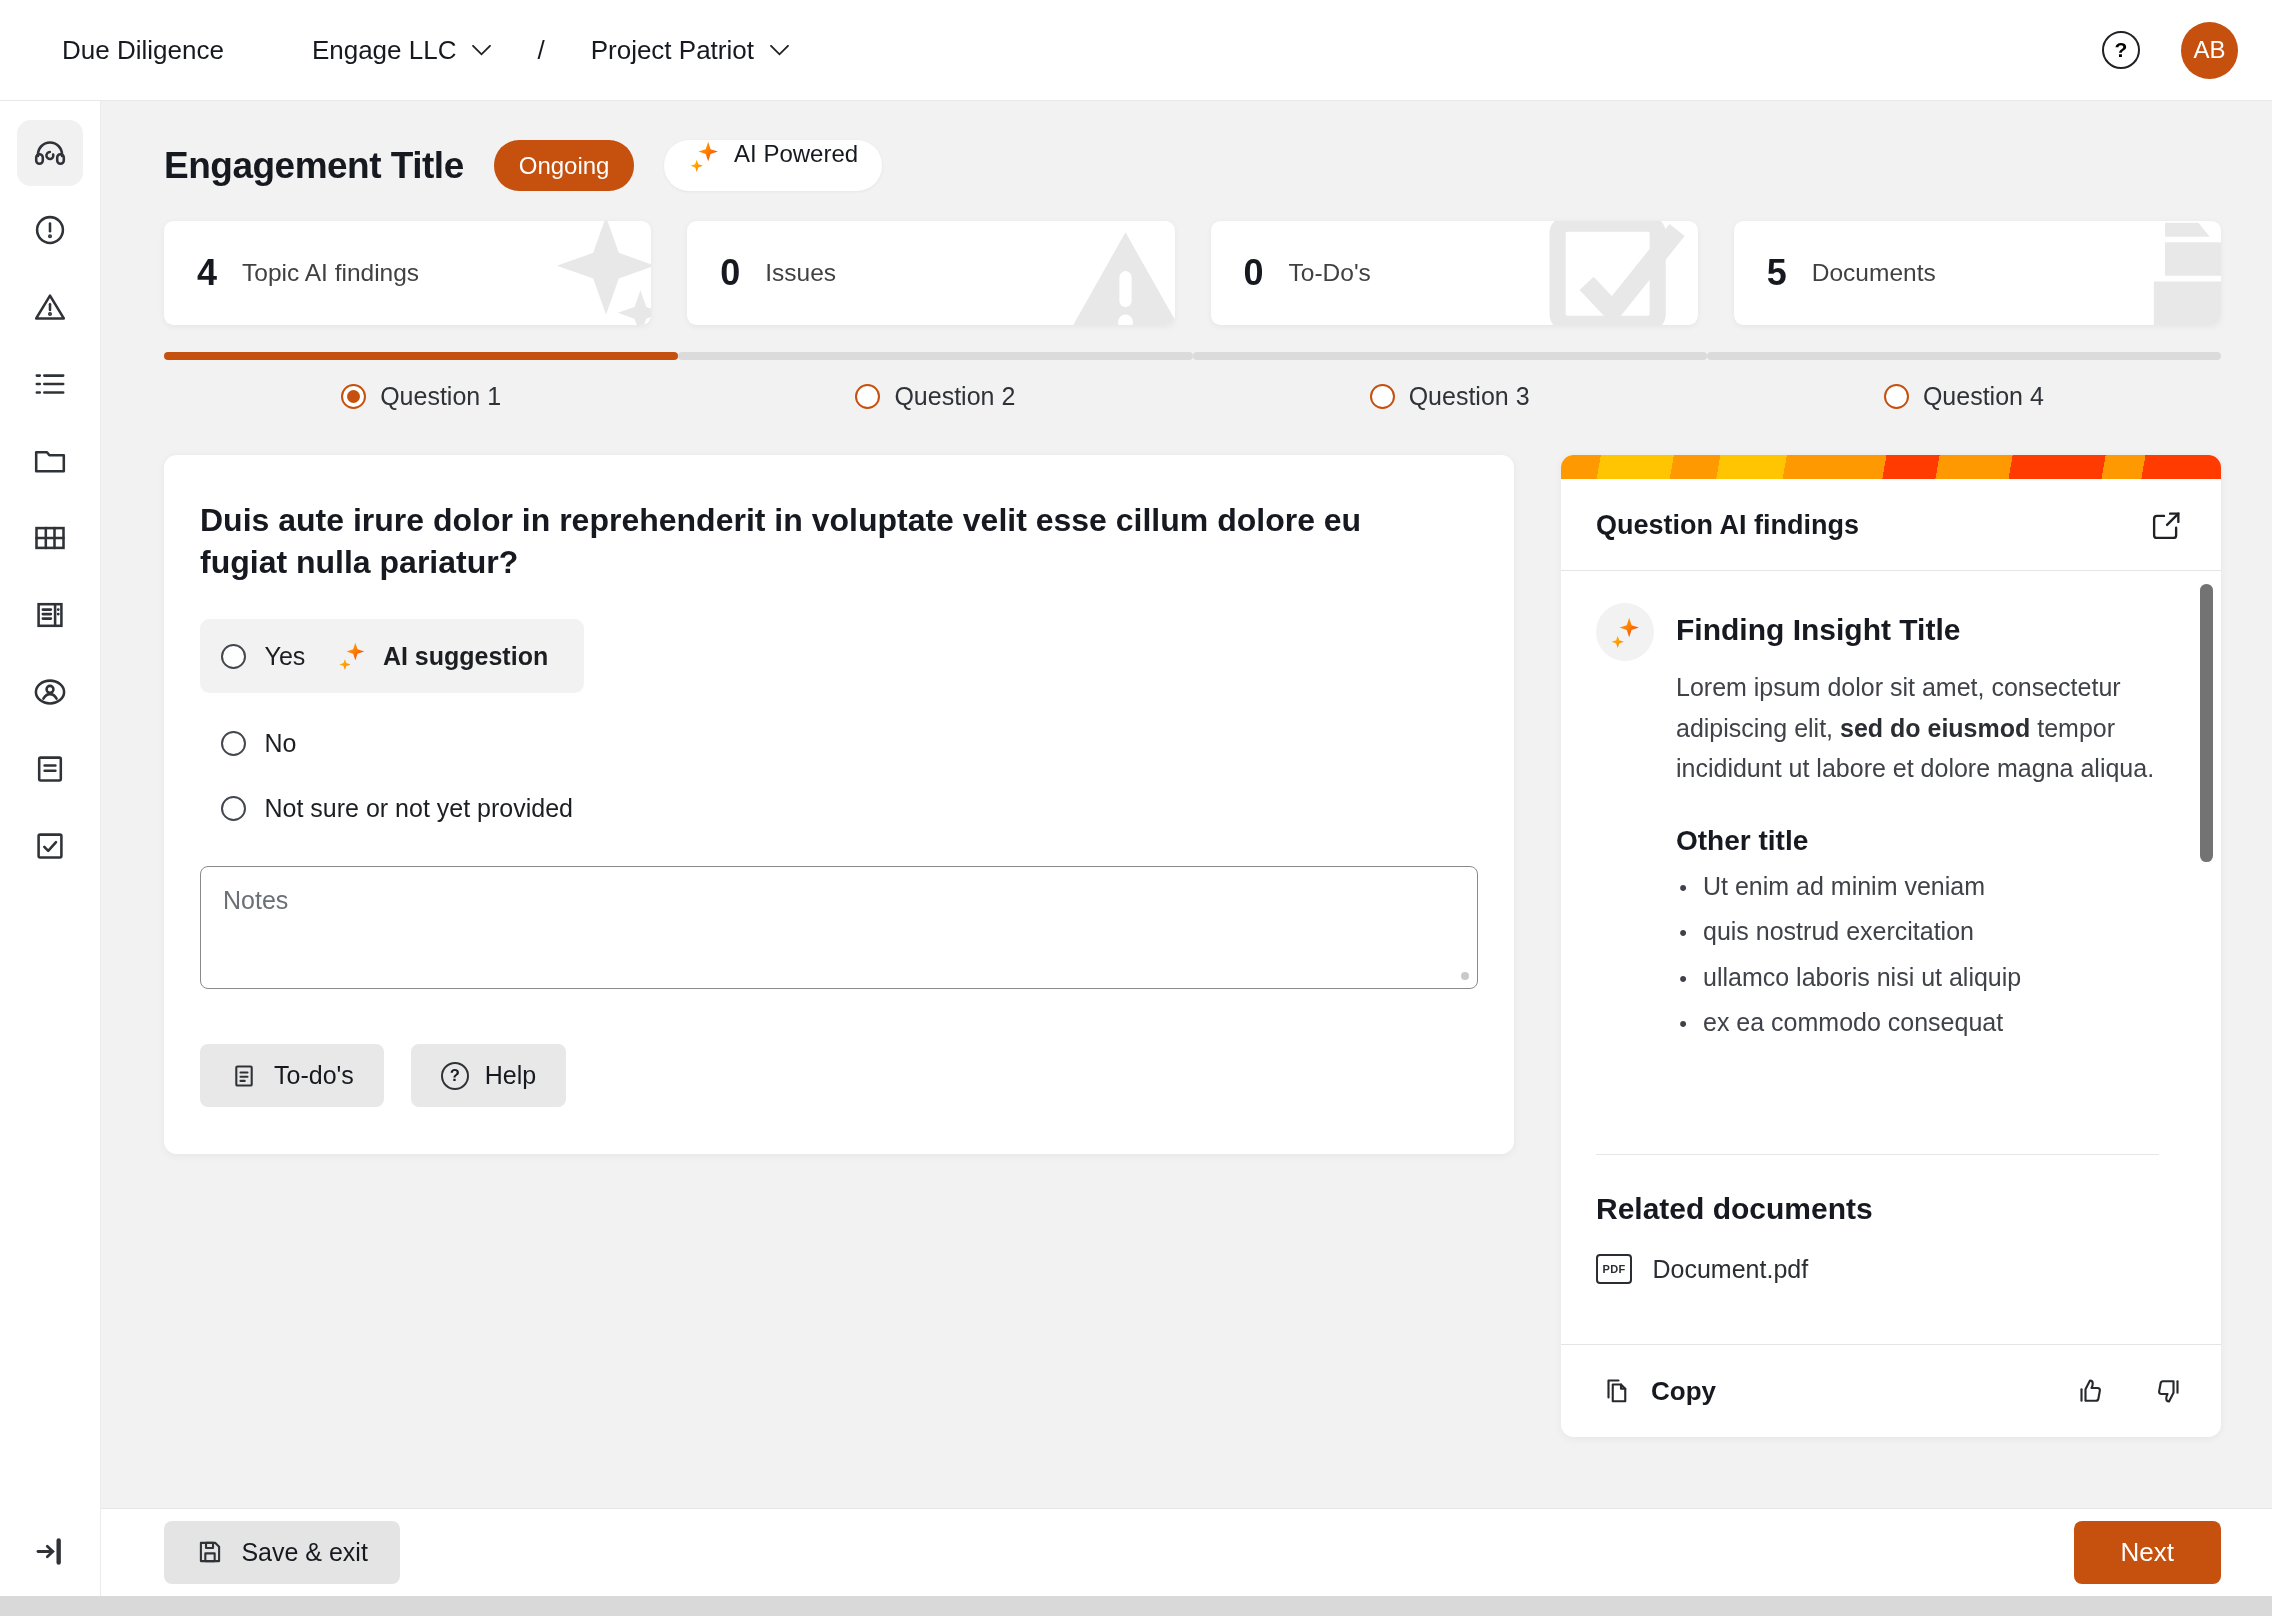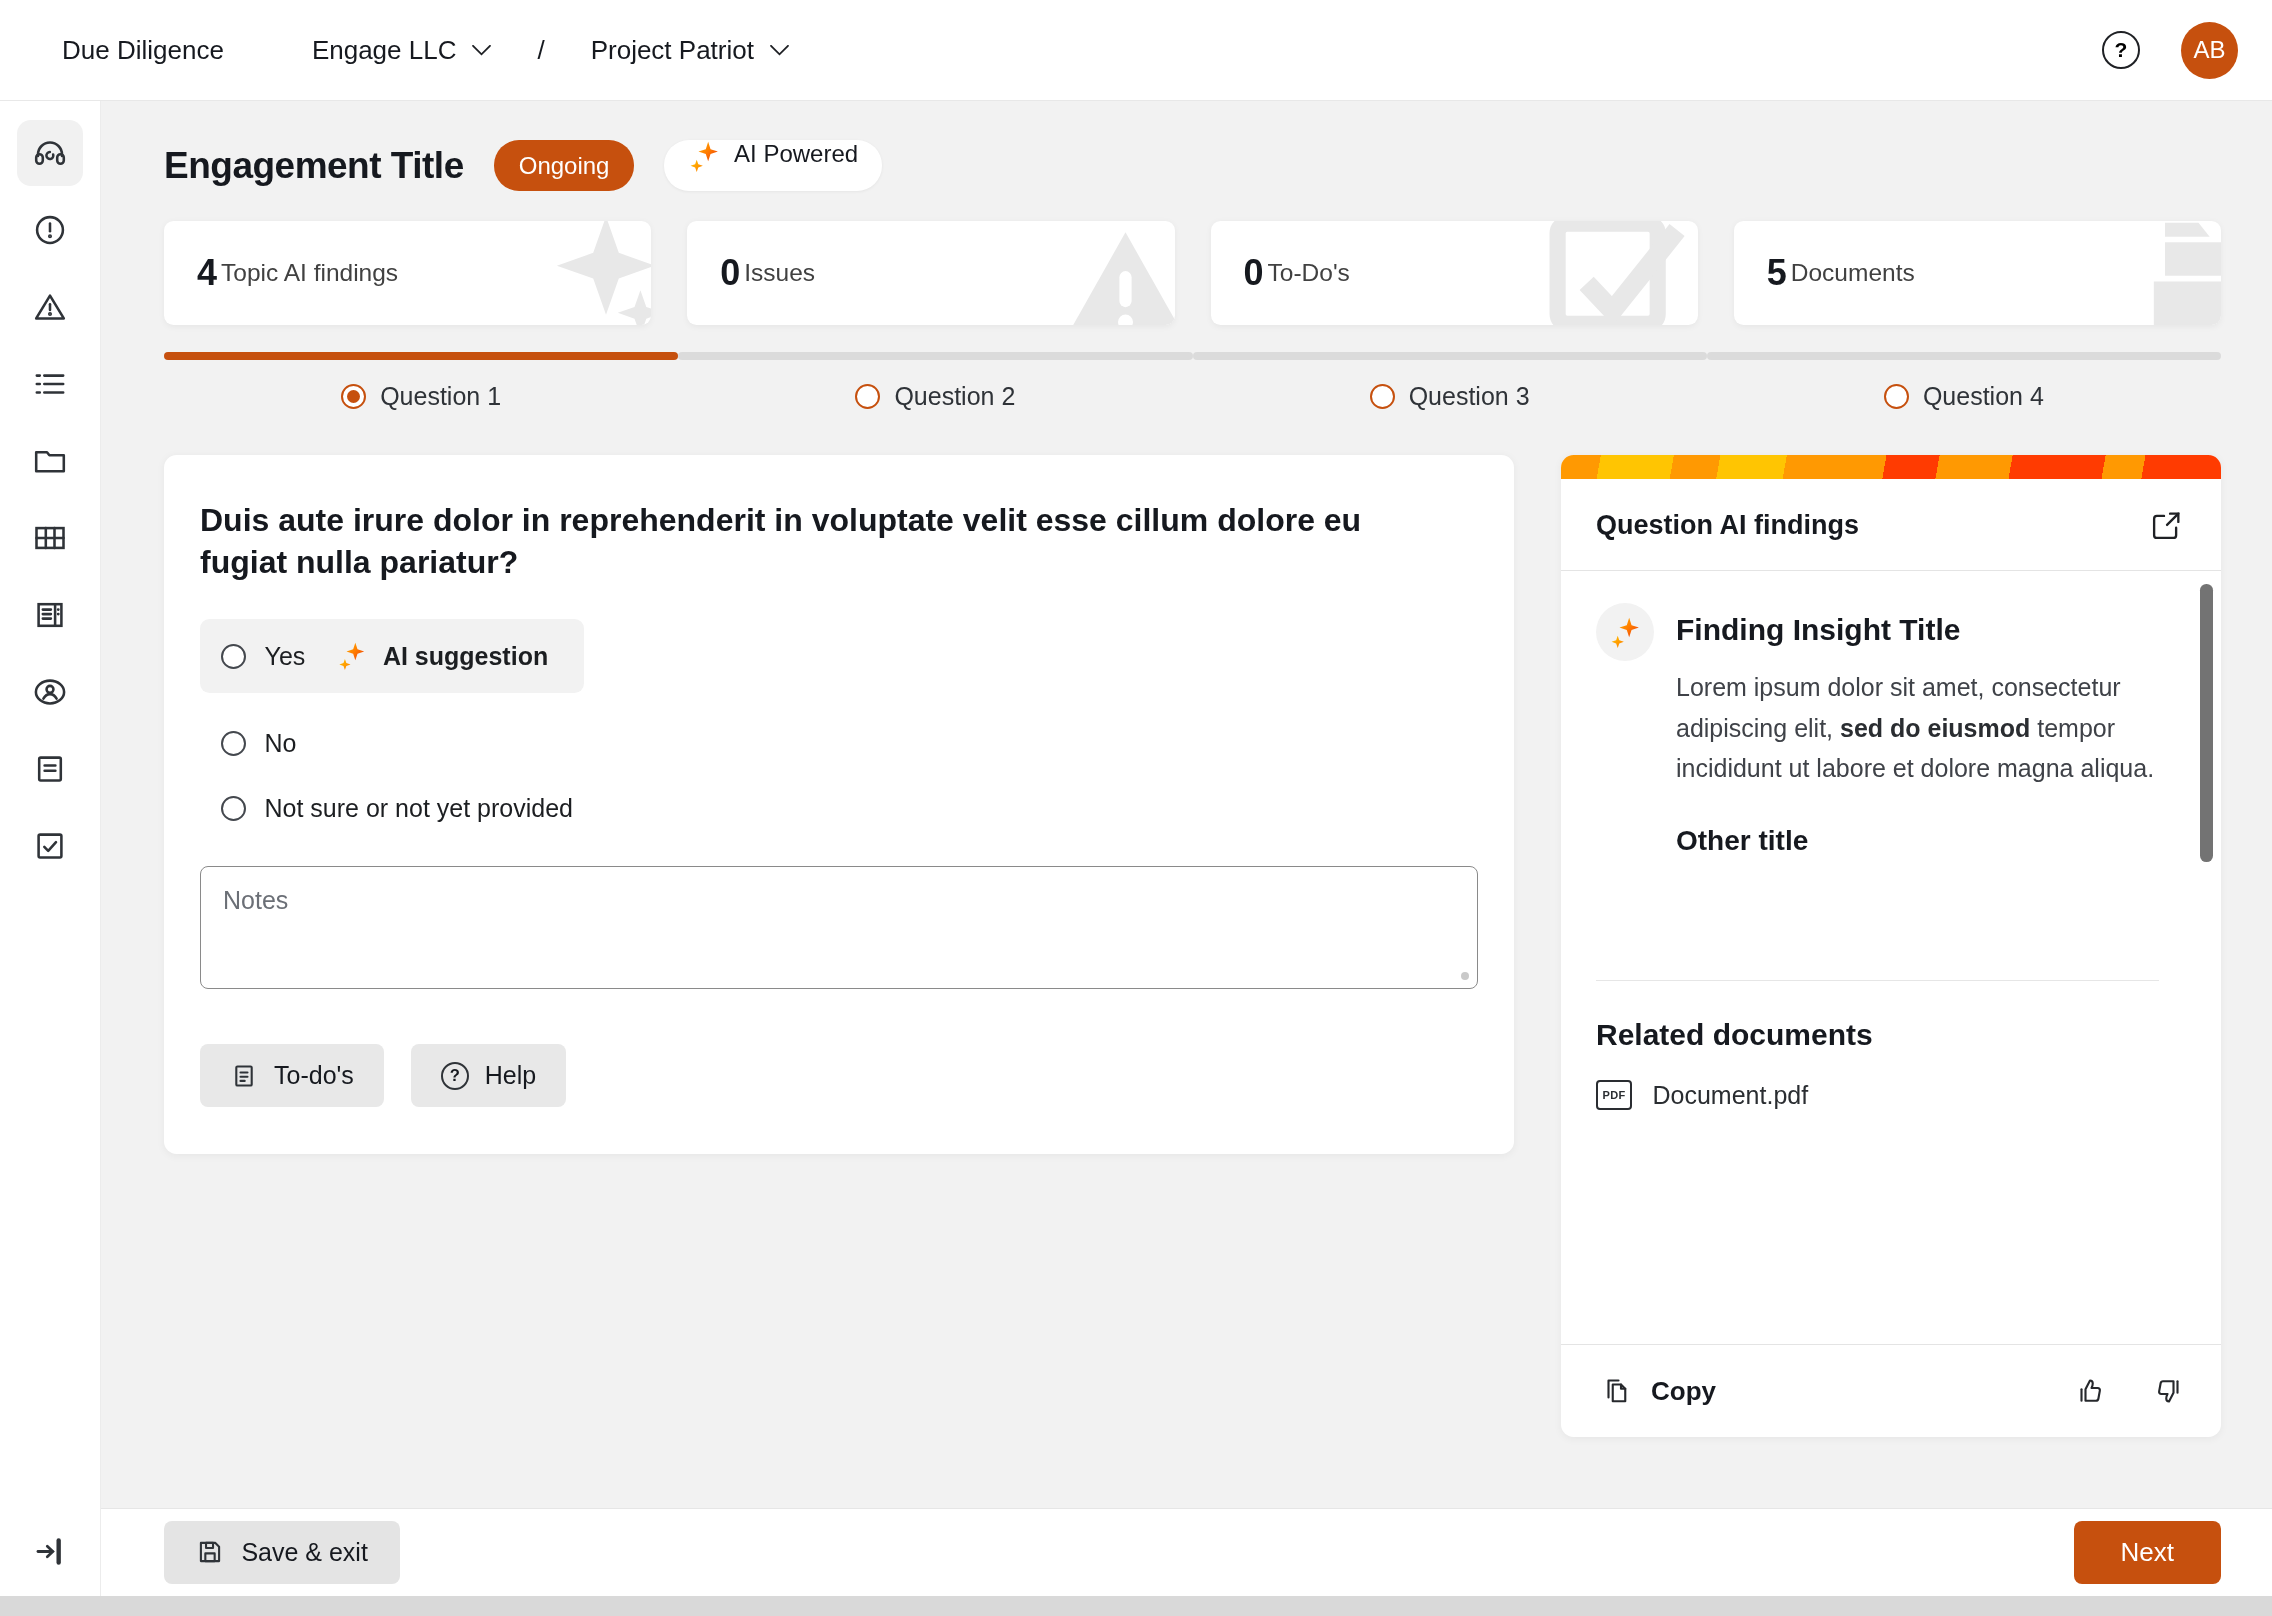--- a/index.html
+++ b/index.html
@@ -62,21 +62,21 @@
   }
 
   
   .stats { margin-top:30px; display:grid; grid-template-columns:repeat(4,1fr); gap:36px; }
   .stat-card {
     background:#fff; border-radius:9.5px; height:104px; position:relative; overflow:hidden;
     display:flex; align-items:center; padding:0 33px; box-shadow:0 1.6px 6.3px rgba(0,0,0,.05);
     cursor:pointer;
   }
   .stat-value { font-size:36px; font-weight:600; }
-  .stat-label { font-size:24.5px; color:#414141; margin-left:4px; }
+  .stat-label { font-size:24.5px; color:#414141; margin-left:25px; }
   .wm { position:absolute; pointer-events:none; }
   .wm-sparkle { width:118px; height:118px; right:-14px; top:50%; transform:translateY(-50%); }
   .wm-warning { width:133px; height:133px; right:-17.4px; top:3.2px; }
   .wm-check   { width:155px; height:155px; right:8px;  top:-20.5px; }
   .wm-folder  { width:134px; height:118px; right:-11px; top:50%; transform:translateY(-50%); }
 
   
   .tabs { margin-top:27px; display:grid; grid-template-columns:repeat(4,1fr); }
   .tab { cursor:pointer; }
   .tab .bar { height:8px; border-radius:4px; background:#DBDBDB; }
@@ -477,20 +477,26 @@
             <span class="spark-circle">
               <svg class="spark-md" viewBox="0 0 36 36">
                   <path d="M22 2l2.6 8 8 2.6-8 2.6L22 23.2l-2.6-8-8-2.6 8-2.6Z" fill="url(#sgBig)"></path>
                   <path d="M9.5 21.5l1.7 5 5 1.7-5 1.7-1.7 5-1.7-5-5-1.7 5-1.7Z" fill="url(#sgSmall)"></path>
                 </svg>
             </span>
             <div class="finding-content">
               <div class="finding-title">Finding Insight Title</div>
               <p class="finding-body"><span>Lorem ipsum dolor sit amet, consectetur adipiscing elit, </span><b>sed do eiusmod</b><span> tempor incididunt ut labore et dolore magna aliqua.</span></p>
               <div class="other-title">Other title</div>
+              <ul class="bullets">
+                <li>Ut enim ad minim veniam</li>
+                <li>quis nostrud exercitation</li>
+                <li>ullamco laboris nisi ut aliquip</li>
+                <li>ex ea commodo consequat</li>
+              </ul>
             </div>
           </div>
           <div class="content-divider"></div>
           <div class="related-title">Related documents</div>
           <div class="doc-row">
             <span class="pdf-badge">PDF</span>
             <span class="doc-name">Document.pdf</span>
           </div>
         </div>
         <div class="panel-footer">

